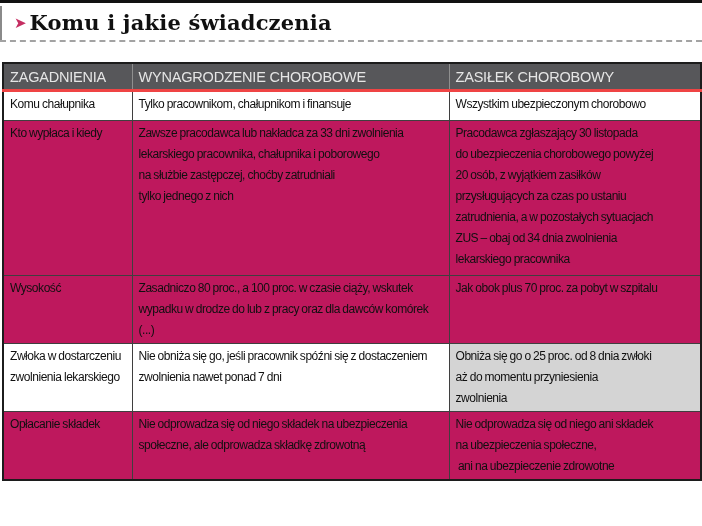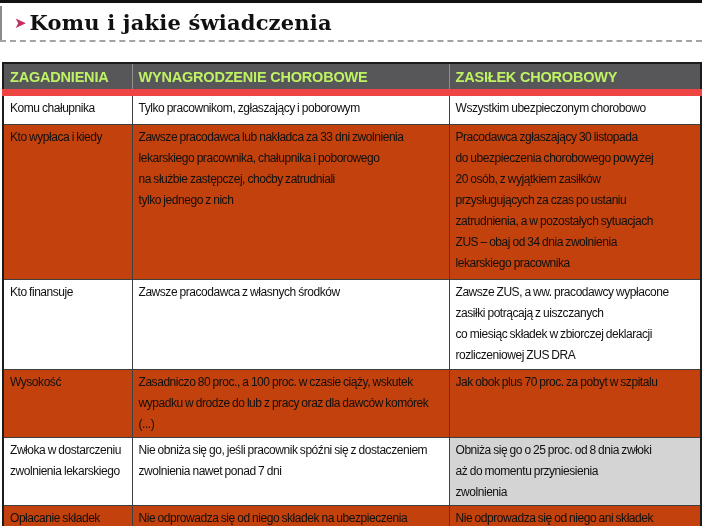--- a/index.html
+++ b/index.html
@@ -53,47 +53,47 @@
   table.benefits {
     position: absolute;
     top: 62px; left: 2px;
     width: 698px;
     border-collapse: collapse;
     table-layout: fixed;
     border: 2px solid #1c1c1c;
   }
   table.benefits thead th {
     background: #57575a;
-    color: #bef264;
-    font-weight: bold;
+    color: #e5e5e5;
+    font-weight: normal;
     font-size: 14.5px;
     text-align: left;
     padding: 4px 6px 3px 6px;
     line-height: 18px;
     border-left: 1px solid #8f8f8f;
-    border-bottom: 7px solid #ef4444;
+    border-bottom: 3px solid #ef4444;
     letter-spacing: -0.2px;
     overflow: hidden;
     white-space: nowrap;
   }
   table.benefits thead th:first-child { border-left: none; }
   table.benefits td {
     vertical-align: top;
     padding: 2px 6px;
     font-size: 12px;
     line-height: 21px;
     letter-spacing: -0.45px;
     word-spacing: -0.5px;
     color: #101010;
     white-space: pre-line;
     border: 1px solid #3f3f3f;
     background: #ffffff;
     overflow: hidden;
   }
-  tr.shade td { background: #c2410c; }
+  tr.shade td { background: #be185d; }
   td.shade-cell { background: #d4d4d4 !important; }
   tr.r1 td { height: 24px; }
   tr.r2 td { height: 150px; }
   tr.r3 td { height: 85px; }
   tr.r4 td { height: 48px; margin-top: 28px; }
   tr.r5 td { height: 60px; margin-top: 9px; }
   tr.r6 td { height: 58px; }
 </style>
 </head>
 <body>
@@ -118,44 +118,36 @@
     <thead>
       <tr>
         <th>ZAGADNIENIA</th>
         <th>WYNAGRODZENIE CHOROBOWE</th>
         <th>ZASIŁEK CHOROBOWY</th>
       </tr>
     </thead>
     <tbody>
       <tr class="r1">
         <td>Komu chałupnika</td>
-        <td>Tylko pracownikom, zgłaszający i poborowym</td>
+        <td>Tylko pracownikom, chałupnikom i finansuje</td>
         <td>Wszystkim ubezpieczonym chorobowo</td>
       </tr>
       <tr class="r2 shade">
         <td>Kto wypłaca i kiedy</td>
         <td>Zawsze pracodawca lub nakładca za 33 dni zwolnienia
 lekarskiego pracownika, chałupnika i poborowego
 na służbie zastępczej, choćby zatrudniali
 tylko jednego z nich</td>
         <td>Pracodawca zgłaszający 30 listopada
 do ubezpieczenia chorobowego powyżej
 20 osób, z wyjątkiem zasiłków
 przysługujących za czas po ustaniu
 zatrudnienia, a w pozostałych sytuacjach
 ZUS – obaj od 34 dnia zwolnienia
 lekarskiego pracownika</td>
-      </tr>
-      <tr class="r3">
-        <td>Kto finansuje</td>
-        <td>Zawsze pracodawca z własnych środków</td>
-        <td>Zawsze ZUS, a ww. pracodawcy wypłacone
-zasiłki potrącają z uiszczanych
-co miesiąc składek w zbiorczej deklaracji
-rozliczeniowej ZUS DRA</td>
       </tr>
       <tr class="r4 shade">
         <td>Wysokość</td>
         <td>Zasadniczo 80 proc., a 100 proc. w czasie ciąży, wskutek
 wypadku w drodze do lub z pracy oraz dla dawców komórek (...)</td>
         <td>Jak obok plus 70 proc. za pobyt w szpitalu</td>
       </tr>
       <tr class="r5">
         <td>Zwłoka w dostarczeniu
 zwolnienia lekarskiego</td>

